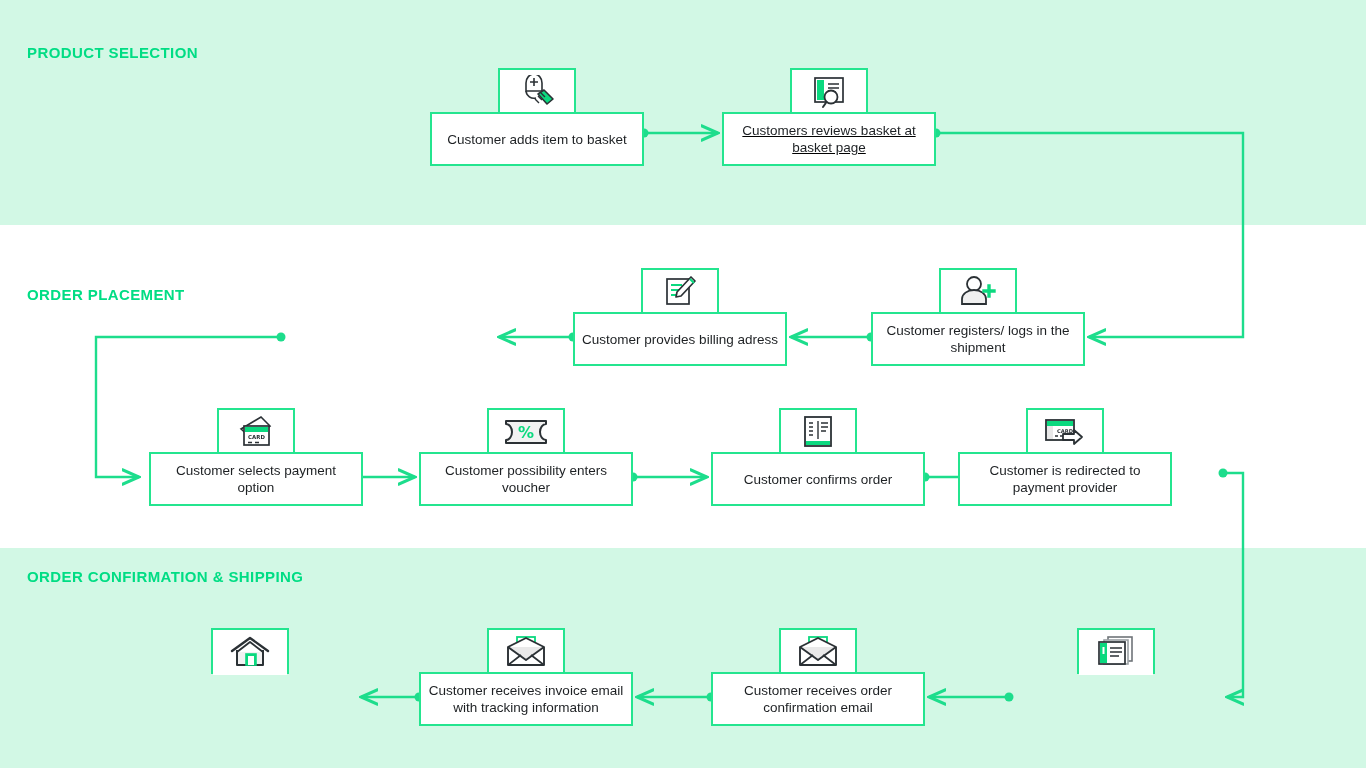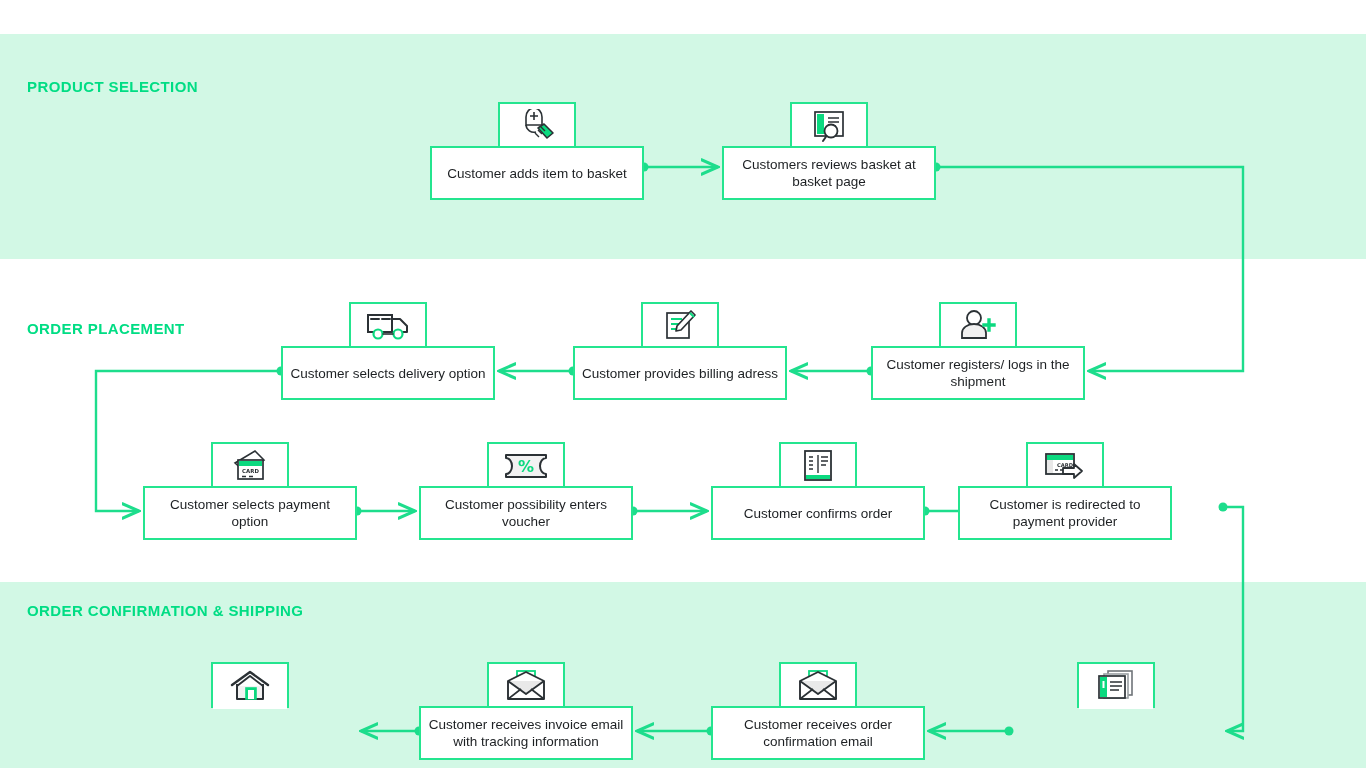--- a/index.html
+++ b/index.html
@@ -3,21 +3,21 @@
 <meta charset="utf-8">
 <style>
   html,body{margin:0;padding:0;}
   body{
     width:1366px;height:768px;
     background:#ffffff;
     font-family:"Liberation Sans", sans-serif;
     overflow:hidden;
     position:relative;
   }
-  #stage{position:absolute;left:0;top:0;width:1366px;height:544px;margin-top:34px;}
+  #stage{position:absolute;left:0;top:0;width:1366px;height:544px;}
 
   
   .band{position:absolute;left:0;width:1366px;background:#d2f8e5;}
 
   
   .sec-title{
     position:absolute;
     color:#00dd84;
     font-size:15px;
     font-weight:bold;
@@ -145,21 +145,21 @@
     <div class="tab">
       <svg class="icon" width="38" height="34" viewBox="0 0 38 34">
         <rect x="5" y="3" width="28" height="24" fill="#fff" stroke="#2b3135" stroke-width="1.7"></rect>
         <rect x="7" y="5" width="7" height="20" fill="#0bd97f"></rect>
         <path d="M18 9 h11 M18 13 h11 M18 17 h8" stroke="#2b3135" stroke-width="1.5"></path>
         <circle cx="21" cy="22" r="6.5" fill="#fff" stroke="#2b3135" stroke-width="1.8"></circle>
         <path d="M16.5 27 l-3.5 5" stroke="#2b3135" stroke-width="2" stroke-linecap="round"></path>
       </svg>
     </div>
     <div class="tabmask"></div>
-    <div class="body" style="height:54px;">
+    <div class="body" style="height:54px;text-decoration:underline;">
       <span class="label">Customers reviews basket at basket page</span>
     </div>
   </div>
 
   <div class="node" style="left:871px;top:268px;width:214px;height:142px;">
     <div class="tab">
       <svg class="icon" width="40" height="34" viewBox="0 0 40 34">
         <circle cx="16" cy="9" r="7" fill="#fff" stroke="#2b3135" stroke-width="1.8"></circle>
         <path d="M4 29 v-5 a12 9 0 0 1 24 0 v5 z" fill="#f0f0f0" stroke="#2b3135" stroke-width="1.8"></path>
         <path d="M31 11 v10 M26 16 h10" stroke="#0bd97f" stroke-width="3.4" stroke-linecap="square"></path>
@@ -179,38 +179,22 @@
         <path d="M29 2 l4 4 l-14 15 l-5 1 l1 -5 z" fill="#fff" stroke="#2b3135" stroke-width="1.7" stroke-linejoin="round"></path>
         <path d="M28 4 l4 4" stroke="#0bd97f" stroke-width="2.2"></path>
       </svg>
     </div>
     <div class="tabmask"></div>
     <div class="body" style="height:54px;">
       <span class="label">Customer provides billing adress</span>
     </div>
   </div>
 
-  <div class="node" style="left:281px;top:268px;width:214px;height:142px;">
-    <div class="tab">
-      <svg class="icon" width="46" height="32" viewBox="0 0 46 32">
-        <path d="M3 5 h24 v17 h-24 z" fill="#fff" stroke="#2b3135" stroke-width="2"></path>
-        <path d="M27 9 h8 l7 7 v6 h-15 z" fill="#fff" stroke="#2b3135" stroke-width="2" stroke-linejoin="round"></path>
-        <path d="M6 9 h8 M17 9 h8" stroke="#2b3135" stroke-width="2" stroke-linecap="round"></path>
-        <circle cx="13" cy="24" r="4.5" fill="#fff" stroke="#0bd97f" stroke-width="2.2"></circle>
-        <circle cx="33" cy="24" r="4.5" fill="#fff" stroke="#0bd97f" stroke-width="2.2"></circle>
-        <path d="M17.5 24 h11" stroke="#2b3135" stroke-width="1.6"></path>
-      </svg>
-    </div>
-    <div class="tabmask"></div>
-    <div class="body" style="height:54px;">
-      <span class="label">Customer selects delivery option</span>
-    </div>
-  </div>
-
-  <div class="node" style="left:143px;top:408px;width:214px;height:142px;">
+
+  <div class="node" style="left:149px;top:408px;width:214px;height:142px;">
     <div class="tab">
       <svg class="icon" width="42" height="34" viewBox="0 0 42 34">
         <path d="M6 14 L26 2 l9 9 L16 23 z" fill="#fff" stroke="#2b3135" stroke-width="1.6"></path>
         <rect x="9" y="11" width="25" height="19" fill="#fff" stroke="#2b3135" stroke-width="1.7"></rect>
         <rect x="10" y="12" width="23" height="5" fill="#0bd97f"></rect>
         <text x="21.5" y="24" font-family="DejaVu Sans" font-size="5.4" font-weight="bold" fill="#2b3135" text-anchor="middle">CARD</text>
         <path d="M13 27.5 h4 M20 27.5 h4" stroke="#2b3135" stroke-width="1.5"></path>
       </svg>
     </div>
     <div class="tabmask"></div>

